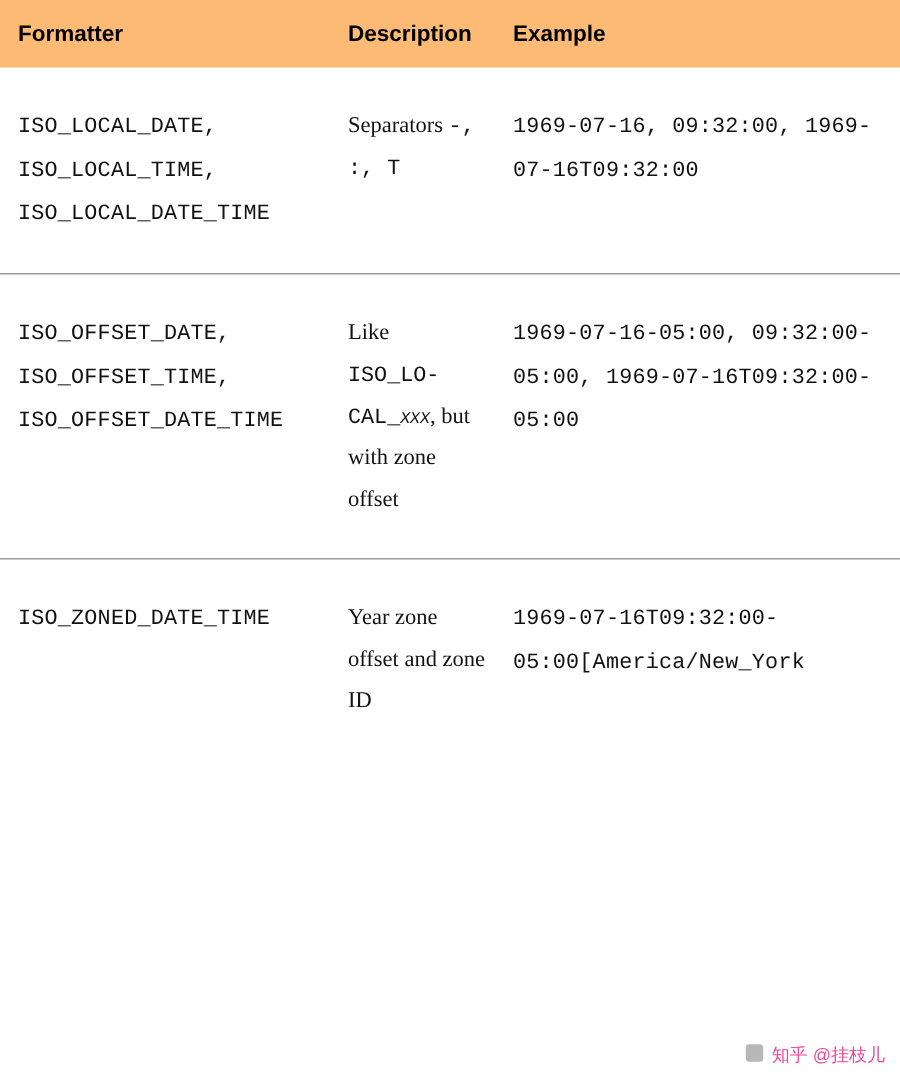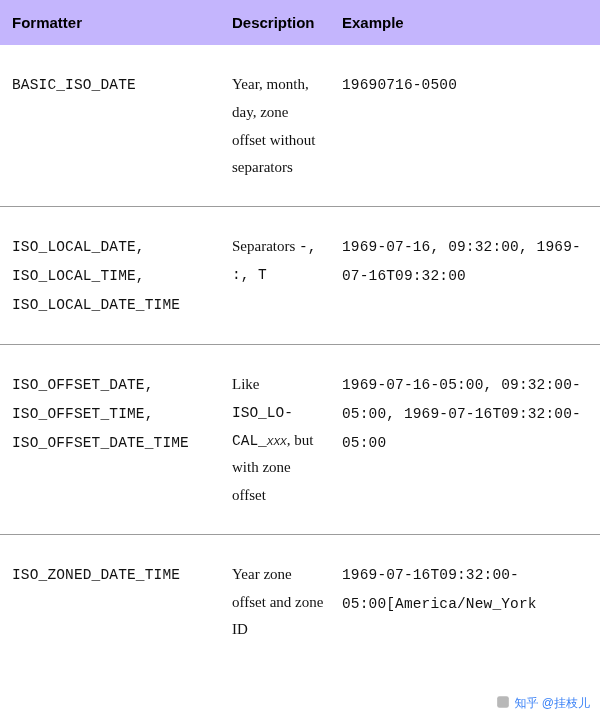--- a/index.html
+++ b/index.html
@@ -13,21 +13,21 @@
   }
   .wrap { width: 600px; }
   table {
     width: 100%;
     border-collapse: collapse;
     table-layout: fixed;
   }
   col.c1 { width: 220px; }
   col.c2 { width: 110px; }
   col.c3 { width: 270px; }
-  thead tr { background: #c4b5fd; }
+  thead tr { background: #fdba74; }
   th {
     text-align: left;
     font-family: "Helvetica Neue", Helvetica, Arial, sans-serif;
     font-weight: 700;
     font-size: 15px;
     padding: 14px 12px 14px 12px;
     color: #000;
   }
   tbody td {
     vertical-align: top;
@@ -51,21 +51,21 @@
   }
   td.d .monoi {
     font-family: "Menlo", "Consolas", "Courier New", monospace;
     font-style: italic;
     font-size: 11px;
   }
   .watermark {
     position: fixed;
     right: 10px; bottom: 8px;
     font-size: 12px;
-    color: #3b82f6;
+    color: #ec4899;
     font-family: "Helvetica Neue", Arial, sans-serif;
     pointer-events: none;
   }
   .watermark svg {
     width: 14px; height: 14px;
     vertical-align: -2px;
     margin-right: 4px;
   }
 </style>
 </head>
@@ -79,25 +79,20 @@
         <col class="c3">
       </colgroup>
   <thead>
     <tr>
       <th>Formatter</th>
       <th>Description</th>
       <th>Example</th>
     </tr>
   </thead>
   <tbody>
-    <tr>
-      <td class="f">BASIC_ISO_DATE</td>
-      <td class="d">Year, month, day, zone offset without separators</td>
-      <td class="ex">19690716-0500</td>
-    </tr>
     <tr>
       <td class="f">ISO_LOCAL_DATE, ISO_LOCAL_TIME, ISO_LOCAL_DATE_TIME</td>
       <td class="d">
         <span>Separators </span><span class="mono">-, :, T</span>
       </td>
       <td class="ex">1969-07-16, 09:32:00, 1969-07-16T09:32:00</td>
     </tr>
     <tr>
       <td class="f">ISO_OFFSET_DATE, ISO_OFFSET_TIME, ISO_OFFSET_DATE_TIME</td>
       <td class="d">

